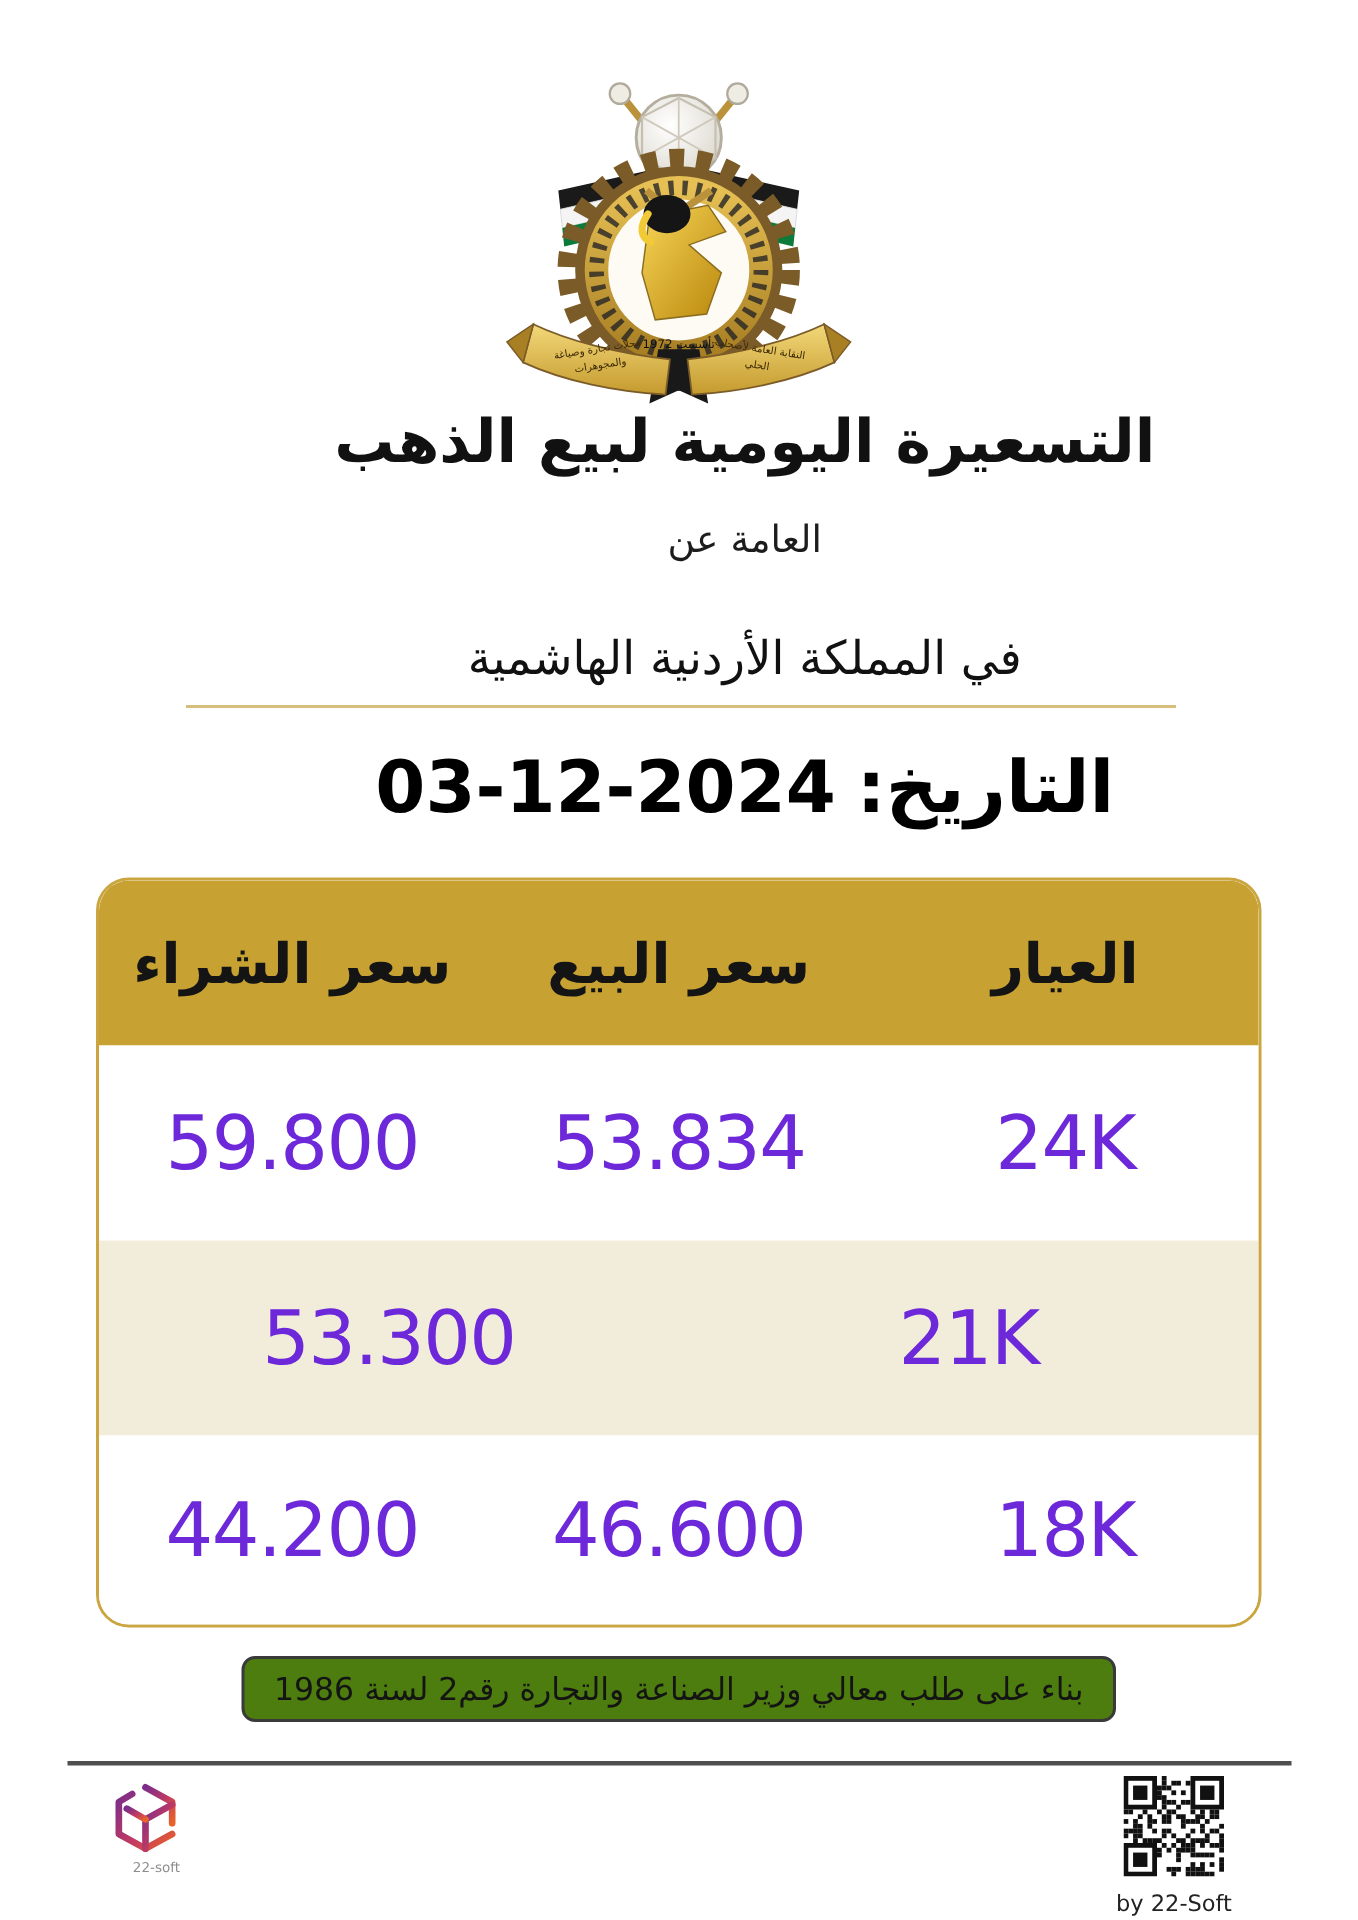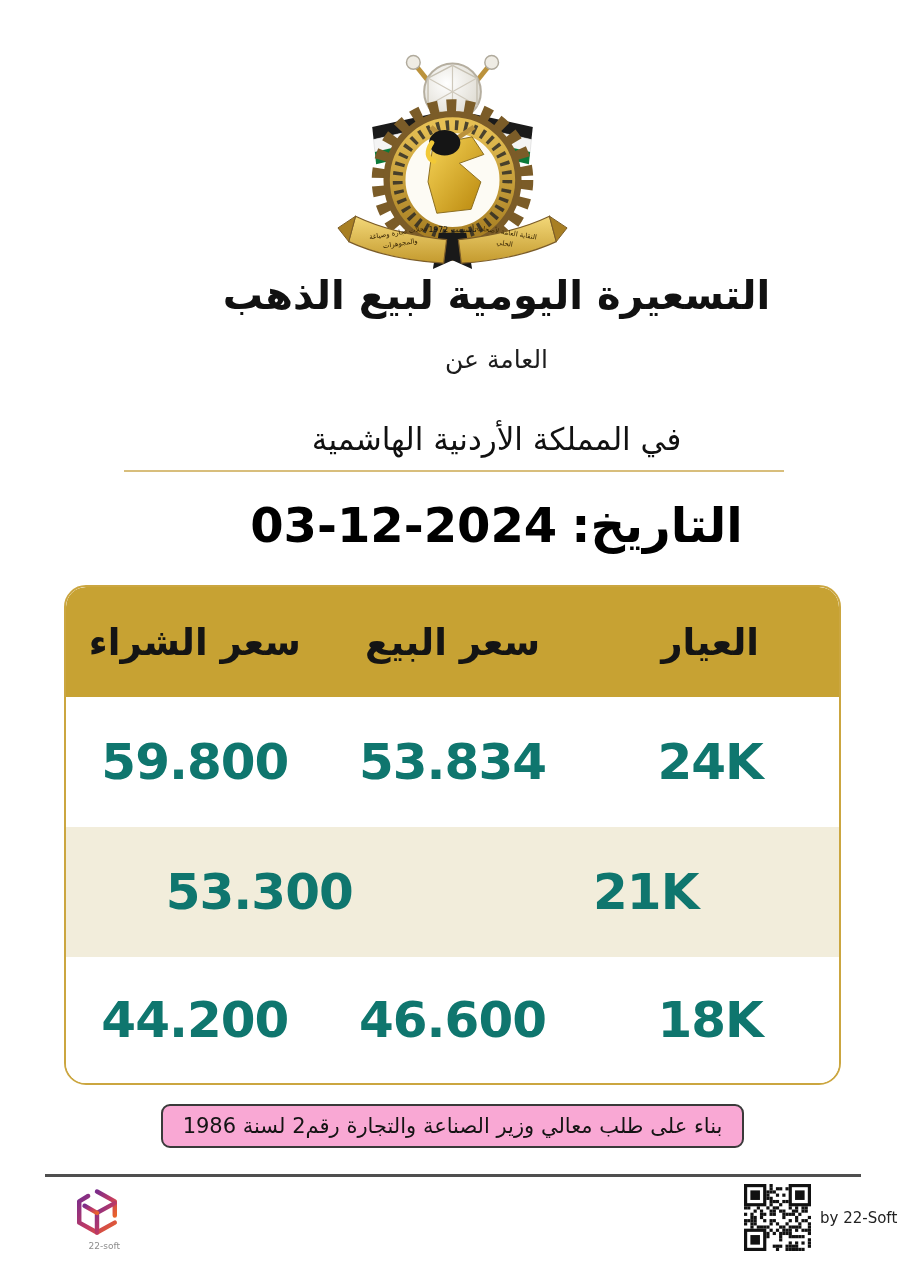--- a/index.html
+++ b/index.html
@@ -26,34 +26,34 @@
     border:2px solid #cba640; border-radius:22px; overflow:hidden;
     direction:rtl; display:flex; flex-direction:column; background:#fff;
     box-sizing:border-box;
   }
   .thead { height:110px; background:#c7a233; display:flex; align-items:center; border-radius:20px 20px 0 0; flex:none; }
   .trow  { height:130px; display:flex; align-items:center; background:#ffffff; flex:none; }
   .trow.alt { background:#f2eddb; }
   .trow.last { flex:1; }
   .cell { flex:1; text-align:center; }
   .thead .cell { font-size:37px; font-weight:bold; color:#141414; }
-  .trow  .cell { font-size:50px; font-weight:bold; color:#0f766e; letter-spacing:-1px; font-family:"DejaVu Sans", sans-serif; }
+  .trow  .cell { font-size:50px; font-weight:normal; color:#6d28d9; letter-spacing:-1px; font-family:"DejaVu Sans", sans-serif; }
 
   .note-box { position:absolute; top:1104px; left:0; width:100%; text-align:center; }
   .note-inner {
     display:inline-block; direction:rtl; border:2px solid #3a3a3a; border-radius:9px;
-    padding:8px 20px; font-size:21px; color:#141414; background:#f9a8d4;
+    padding:8px 20px; font-size:21px; color:#141414; background:#4d7c0f;
   }
 
   .bottom-rule { position:absolute; top:1174px; left:45px; width:816px; height:3px; background:#4f4f4f; }
 
   .brand { position:absolute; left:48px; top:1188px; width:72px; text-align:right; }
   .brand-label { font-size:9px; color:#8d8d8d; margin-top:1px; }
 
-  .qr-wrap { position:absolute; left:744px; top:1184px; display:flex; align-items:center; gap:9px; }
+  .qr-wrap { position:absolute; left:744px; top:1184px; display:flex; align-items:center; gap:9px;flex-direction:column; }
   .qr-caption { font-size:15px; color:#222; white-space:nowrap; }
 </style>
 </head>
 <body>
 
 <div class="page">
 
   <svg class="emblem" width="235" height="240" viewBox="0 0 240 245" aria-hidden="true">
     <defs>
       <linearGradient id="goldGrad" x1="0" y1="0" x2="0" y2="1">

